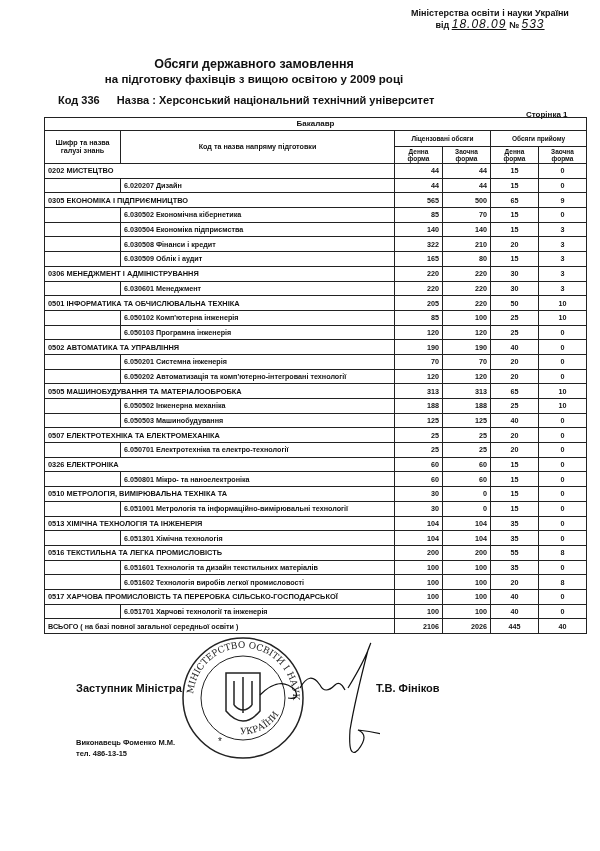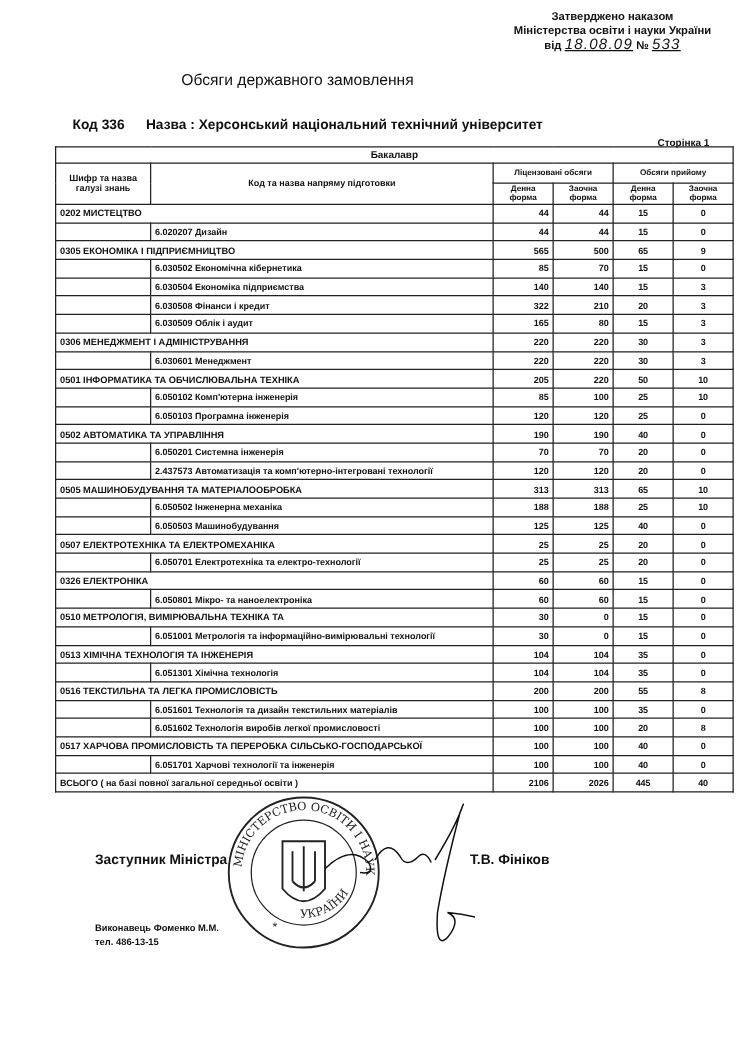--- a/index.html
+++ b/index.html
@@ -2,22 +2,22 @@
 <html><head>
 <meta charset="utf-8">
 <style>
   html, body { margin: 0; padding: 0; background: #ffffff; }
   body { width: 600px; height: 851px; position: relative; overflow: hidden;
          font-family: "Liberation Sans", sans-serif; color: #111; }
   .approval { position: absolute; top: 8px; left: 380px; width: 220px; text-align: center;
               font-size: 9px; font-weight: bold; line-height: 11px; }
   .approval .hand { font-family: Liberation Sans, sans-serif; font-weight: normal; font-style: italic;
                     font-size: 12px; text-decoration: underline; letter-spacing: 1px; }
-  .title { position: absolute; top: 57px; left: 0; width: 476px; text-align: center;
-           font-size: 12.5px; font-weight: normal; line-height: 15px; }
+  .title { position: absolute; top: 57px; left: 16px; width: 476px; text-align: center;
+           font-size: 12.5px; font-weight: bold; line-height: 15px; }
   .title .sub { font-size: 11.5px; }
   .org { position: absolute; top: 94px; left: 58px; font-size: 11px; font-weight: bold; white-space: nowrap; }
   .org span { margin-right: 14px; }
   .pagenum { position: absolute; top: 110px; left: 526px; font-size: 8px; font-weight: bold; }
   table.main { position: absolute; top: 117px; left: 44px; width: 542px; border-collapse: collapse;
                font-size: 7.2px; table-layout: fixed; }
   table.main td, table.main th { border: 1px solid #222; padding: 0 3px; height: 13.7px;
                overflow: hidden; white-space: nowrap; font-weight: bold; }
   table.main th { font-weight: bold; text-align: center; line-height: 8px; }
   .hdr-top { height: 12px !important; font-size: 8px; }
@@ -29,32 +29,32 @@
   .sign { position: absolute; top: 682px; left: 76px; font-size: 11px; font-weight: bold; }
   .signer { position: absolute; top: 682px; left: 376px; font-size: 11px; font-weight: bold; }
   .exec { position: absolute; top: 709px; left: 76px; font-size: 7.5px; font-weight: bold; line-height: 11px; margin-top: 28px; }
   .stamp { position: absolute; top: 633px; left: 178px; }
   .sigline { position: absolute; top: 640px; left: 240px; }
 </style>
 </head>
 <body>
 
 <div class="approval">
-  <div>Затверджено наказом</div>
   <div>Міністерства освіти і науки України</div>
   <div>
     <span>від</span>
     <span class="hand">18.08.09</span>
     <span>№</span>
     <span class="hand">533</span>
   </div>
 </div>
 
 <div class="title">
   <div>Обсяги державного замовлення</div>
+  <div class="sub">на підготовку фахівців з вищою освітою у 2009 році</div>
 </div>
 
 <div class="org">
   <span>Код 336</span>
   <span>Назва : Херсонський національний технічний університет</span>
 </div>
 
 <div class="pagenum">Сторінка 1</div>
 
 <table class="main">
@@ -186,21 +186,21 @@
       <tr>
         <td class="blank"></td>
         <td>6.050201  Системна інженерія</td>
         <td class="num">70</td>
         <td class="num">70</td>
         <td class="num c">20</td>
         <td class="num c">0</td>
       </tr>
       <tr>
         <td class="blank"></td>
-        <td>2.437573  Автоматизація та комп'ютерно-інтегровані технології</td>
+        <td>6.050202  Автоматизація та комп'ютерно-інтегровані технології</td>
         <td class="num">120</td>
         <td class="num">120</td>
         <td class="num c">20</td>
         <td class="num c">0</td>
       </tr>
       <tr>
         <td colspan="2" class="grp">0505  МАШИНОБУДУВАННЯ ТА МАТЕРІАЛООБРОБКА</td>
         <td class="num">313</td>
         <td class="num">313</td>
         <td class="num c">65</td>

